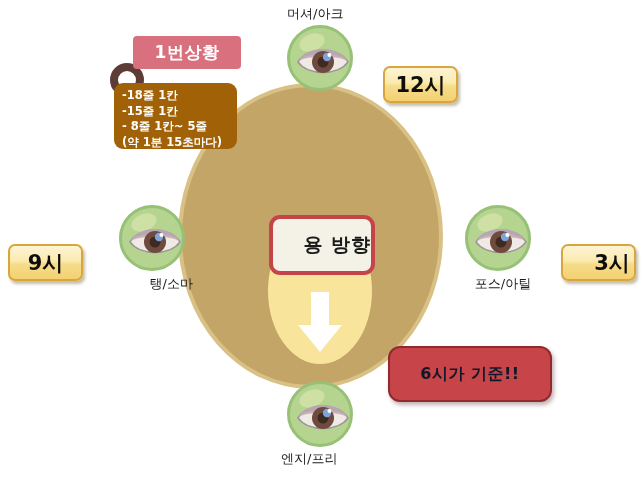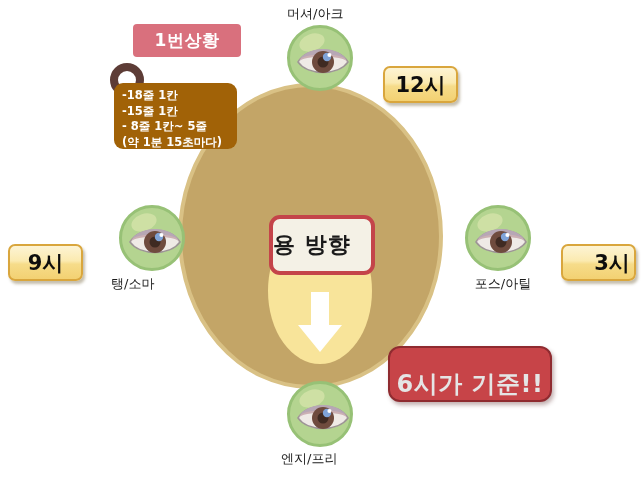--- a/index.html
+++ b/index.html
@@ -58,22 +58,22 @@
     left: 269px;
     top: 215px;
     width: 106px;
     height: 60px;
     background: #f4f1e6;
     border: 4px solid #c4444a;
     border-radius: 11px;
     box-sizing: border-box;
     display: flex;
     align-items: center;
-    justify-content: flex-start;
-    font-size: 22px;
+    justify-content: flex-end;
+    font-size: 19px;
     font-weight: bold;
     color: #1a1a1a;
     letter-spacing: 1px;
   }
 
   
   .eye {
     position: absolute;
     width: 66px;
     height: 66px;
@@ -105,21 +105,21 @@
 
   
   .member-label {
     position: absolute;
     font-size: 13px;
     color: #1a1a1a;
     font-weight: normal;
     white-space: nowrap;
   }
   .lbl-top    { left: 287px; top: 5px;   width: 66px; text-align:left; }
-  .lbl-left   { left: 111px; top: 275px; width: 82px; text-align:left; }
+  .lbl-left   { left: 111px; top: 275px; width: 82px; text-align:right; }
   .lbl-right  { left: 462px; top: 275px; width: 82px; text-align:center; }
   .lbl-bottom { left: 281px; top: 450px; width: 78px; text-align:left; }
 
   
   .clock-btn {
     position: absolute;
     width: 75px;
     height: 37px;
     border-radius: 7px;
     border: 2px solid #d9a63d;
@@ -145,33 +145,33 @@
     left: 388px;
     top: 346px;
     width: 164px;
     height: 56px;
     background: #c74448;
     border: 2px solid #8f2b30;
     border-radius: 12px;
     box-sizing: border-box;
     box-shadow: 2px 3px 4px rgba(80,30,30,0.35);
     display: flex;
-    align-items: flex-end;
+    align-items: center;
     justify-content: center;
-    font-size: 24px;
-    font-weight: bold;
-    color: #e5e5e5;
+    font-size: 16px;
+    font-weight: bold;
+    color: #0f172a;
     letter-spacing: 0.5px;
   }
 
   
   .callout-header {
     position: absolute;
     left: 133px;
-    top: 24px;
+    top: 36px;
     width: 108px;
     height: 33px;
     background: #d9707d;
     border-radius: 4px;
     box-sizing: border-box;
     display: flex;
     align-items: center;
     justify-content: center;
     font-size: 17px;
     font-weight: bold;

